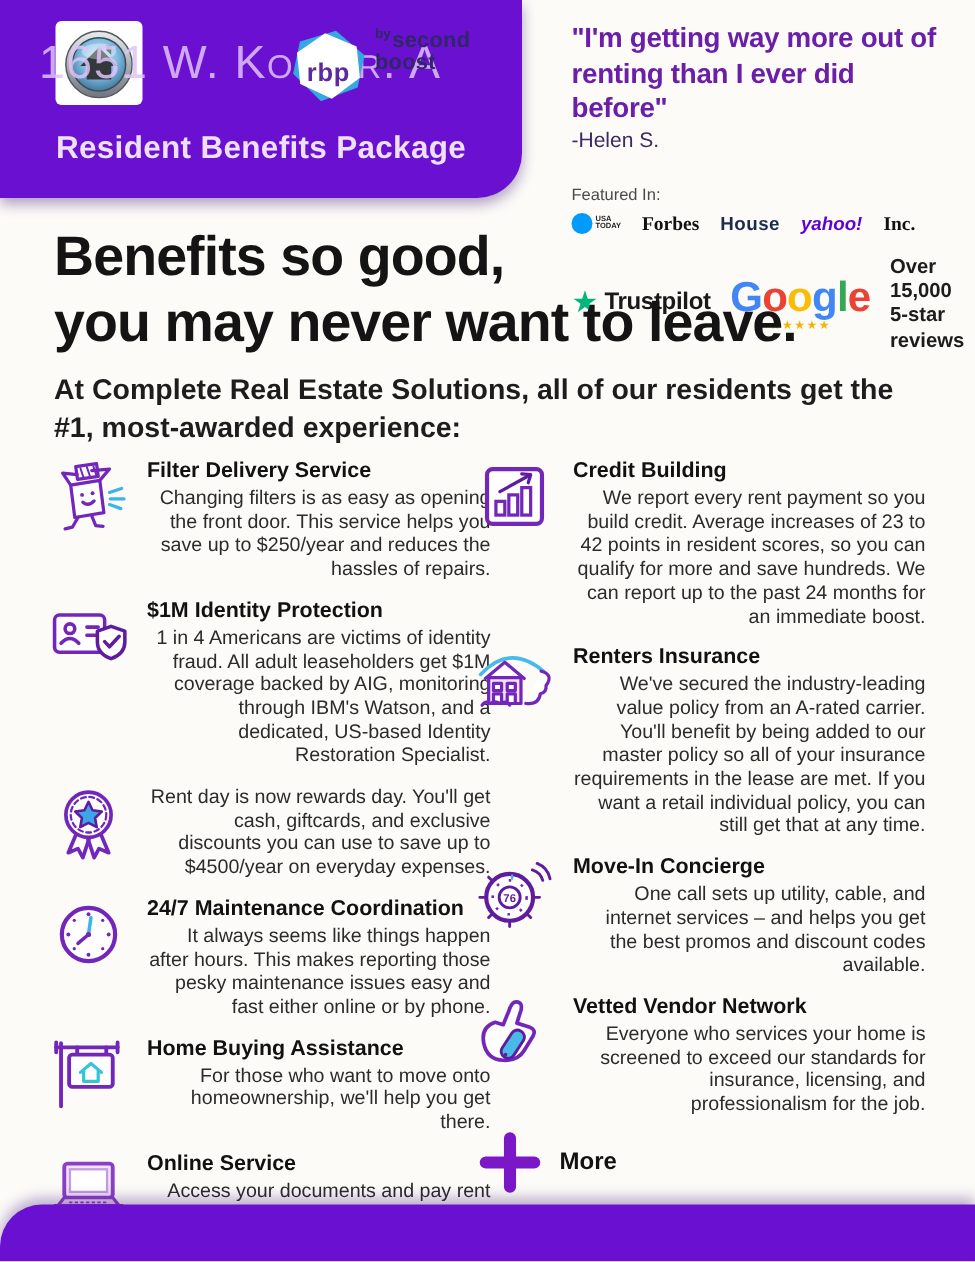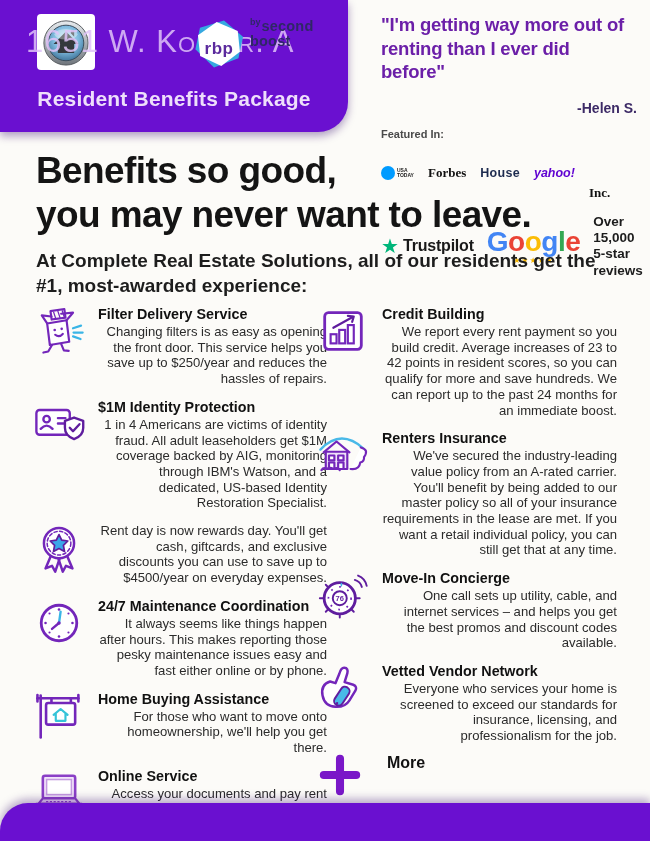--- a/index.html
+++ b/index.html
@@ -37,30 +37,30 @@
   .sn-by { font-size:9px; font-weight:700; vertical-align:6px; margin-right:1px; }
   .sn-word { font-size:14.5px; font-weight:800; letter-spacing:.2px; }
   .pkg-label {
     position:absolute; left:0; top:87px; width:100%; text-align:center;
     font-size:21px; font-weight:800; color:#eedffb; letter-spacing:.2px;
   }
 
   
   .testimonial { position:absolute; left:381px; top:13px; width:256px; }
   .quote { font-size:18.5px; font-weight:800; color:#6b1fa8; line-height:1.28; letter-spacing:-.2px; }
-  .attribution { text-align:right; font-weight:700; color:#3c2a66; font-size:14px; margin-top:16px; }
-  .featured-label { font-size:11px; color:#4a4a4a; font-weight:700; margin-top:12px; }
+  .attribution { text-align:left; font-weight:400; color:#3c2a66; font-size:14px; margin-top:1px; }
+  .featured-label { font-size:11px; color:#4a4a4a; font-weight:400; margin-top:23px; }
   .press-row { display:flex; align-items:center; gap:14px; margin-top:5px; }
   .usat { display:flex; align-items:center; gap:2px; }
   .usat-circle { width:14px; height:14px; border-radius:50%; background:#009bff; }
   .usat-txt { font-size:5px; line-height:1.1; font-weight:800; color:#222; }
   .lg-forbes { font-family:"Liberation Serif",serif; font-size:13px; font-weight:800; color:#111; }
   .lg-house { font-size:12.5px; font-weight:800; color:#1d2b4f; letter-spacing:.3px; }
   .lg-yahoo { font-size:12.5px; font-weight:800; font-style:italic; color:#5f01d1; }
-  .lg-inc { font-family:"Liberation Serif",serif; font-size:13px; font-weight:800; color:#111;margin-top:40px; }
+  .lg-inc { font-family:"Liberation Serif",serif; font-size:13px; font-weight:800; color:#111; }
   .reviews-row { display:flex; align-items:center; gap:13px; margin-top:13px; }
   .trustpilot { display:flex; align-items:center; gap:4px; }
   .tp-star { color:#00b67a; font-size:20px; line-height:1; }
   .tp-name { font-size:16px; font-weight:700; color:#191919; letter-spacing:-.2px; }
   .google { display:flex; flex-direction:column; align-items:center; line-height:1; }
   .g-word { font-size:28px; font-weight:700; letter-spacing:-.5px; }
   .g-0,.g-3 { color:#4285F4; } .g-1,.g-5 { color:#EA4335; } .g-2 { color:#FBBC05; } .g-4 { color:#34A853; }
   .g-stars { font-size:8px; color:#f4b400; letter-spacing:1px; margin-top:1px; }
   .rev-text { font-size:13.5px; font-weight:800; color:#1c1c1c; line-height:1.2; }
 
@@ -76,21 +76,21 @@
 
   
   .col-left  { position:absolute; left:31px;  top:303px; width:296px; }
   .col-right { position:absolute; left:315px; top:303px; width:302px; }
   .benefit { display:flex; gap:11px; margin-bottom:9px; }
   .b-icon { flex:0 0 56px; width:56px; height:56px; }
   .b-icon svg { display:block; }
   .b-text { flex:1; padding-top:3px; }
   .b-title { font-size:14.3px; font-weight:800; color:#111; margin-bottom:2px; }
   .b-desc { font-size:13.1px; font-weight:500; color:#2b2b2b; line-height:1.2;text-align:right; }
-  .more-row { display:flex; gap:26px; margin-top:10px; margin-left:4px; }
+  .more-row { display:flex; align-items:center; gap:12px; margin-top:10px; margin-left:4px; }
   .more-label { font-size:16px; font-weight:800; color:#111; }
 
   
   .footer {
     position:absolute; left:0; right:0; bottom:0; height:38px;
     background:#6a10d0; border-top-left-radius:28px;
     box-shadow:0 -4px 9px rgba(55,15,110,.35);
   }
 </style>
 </head>

